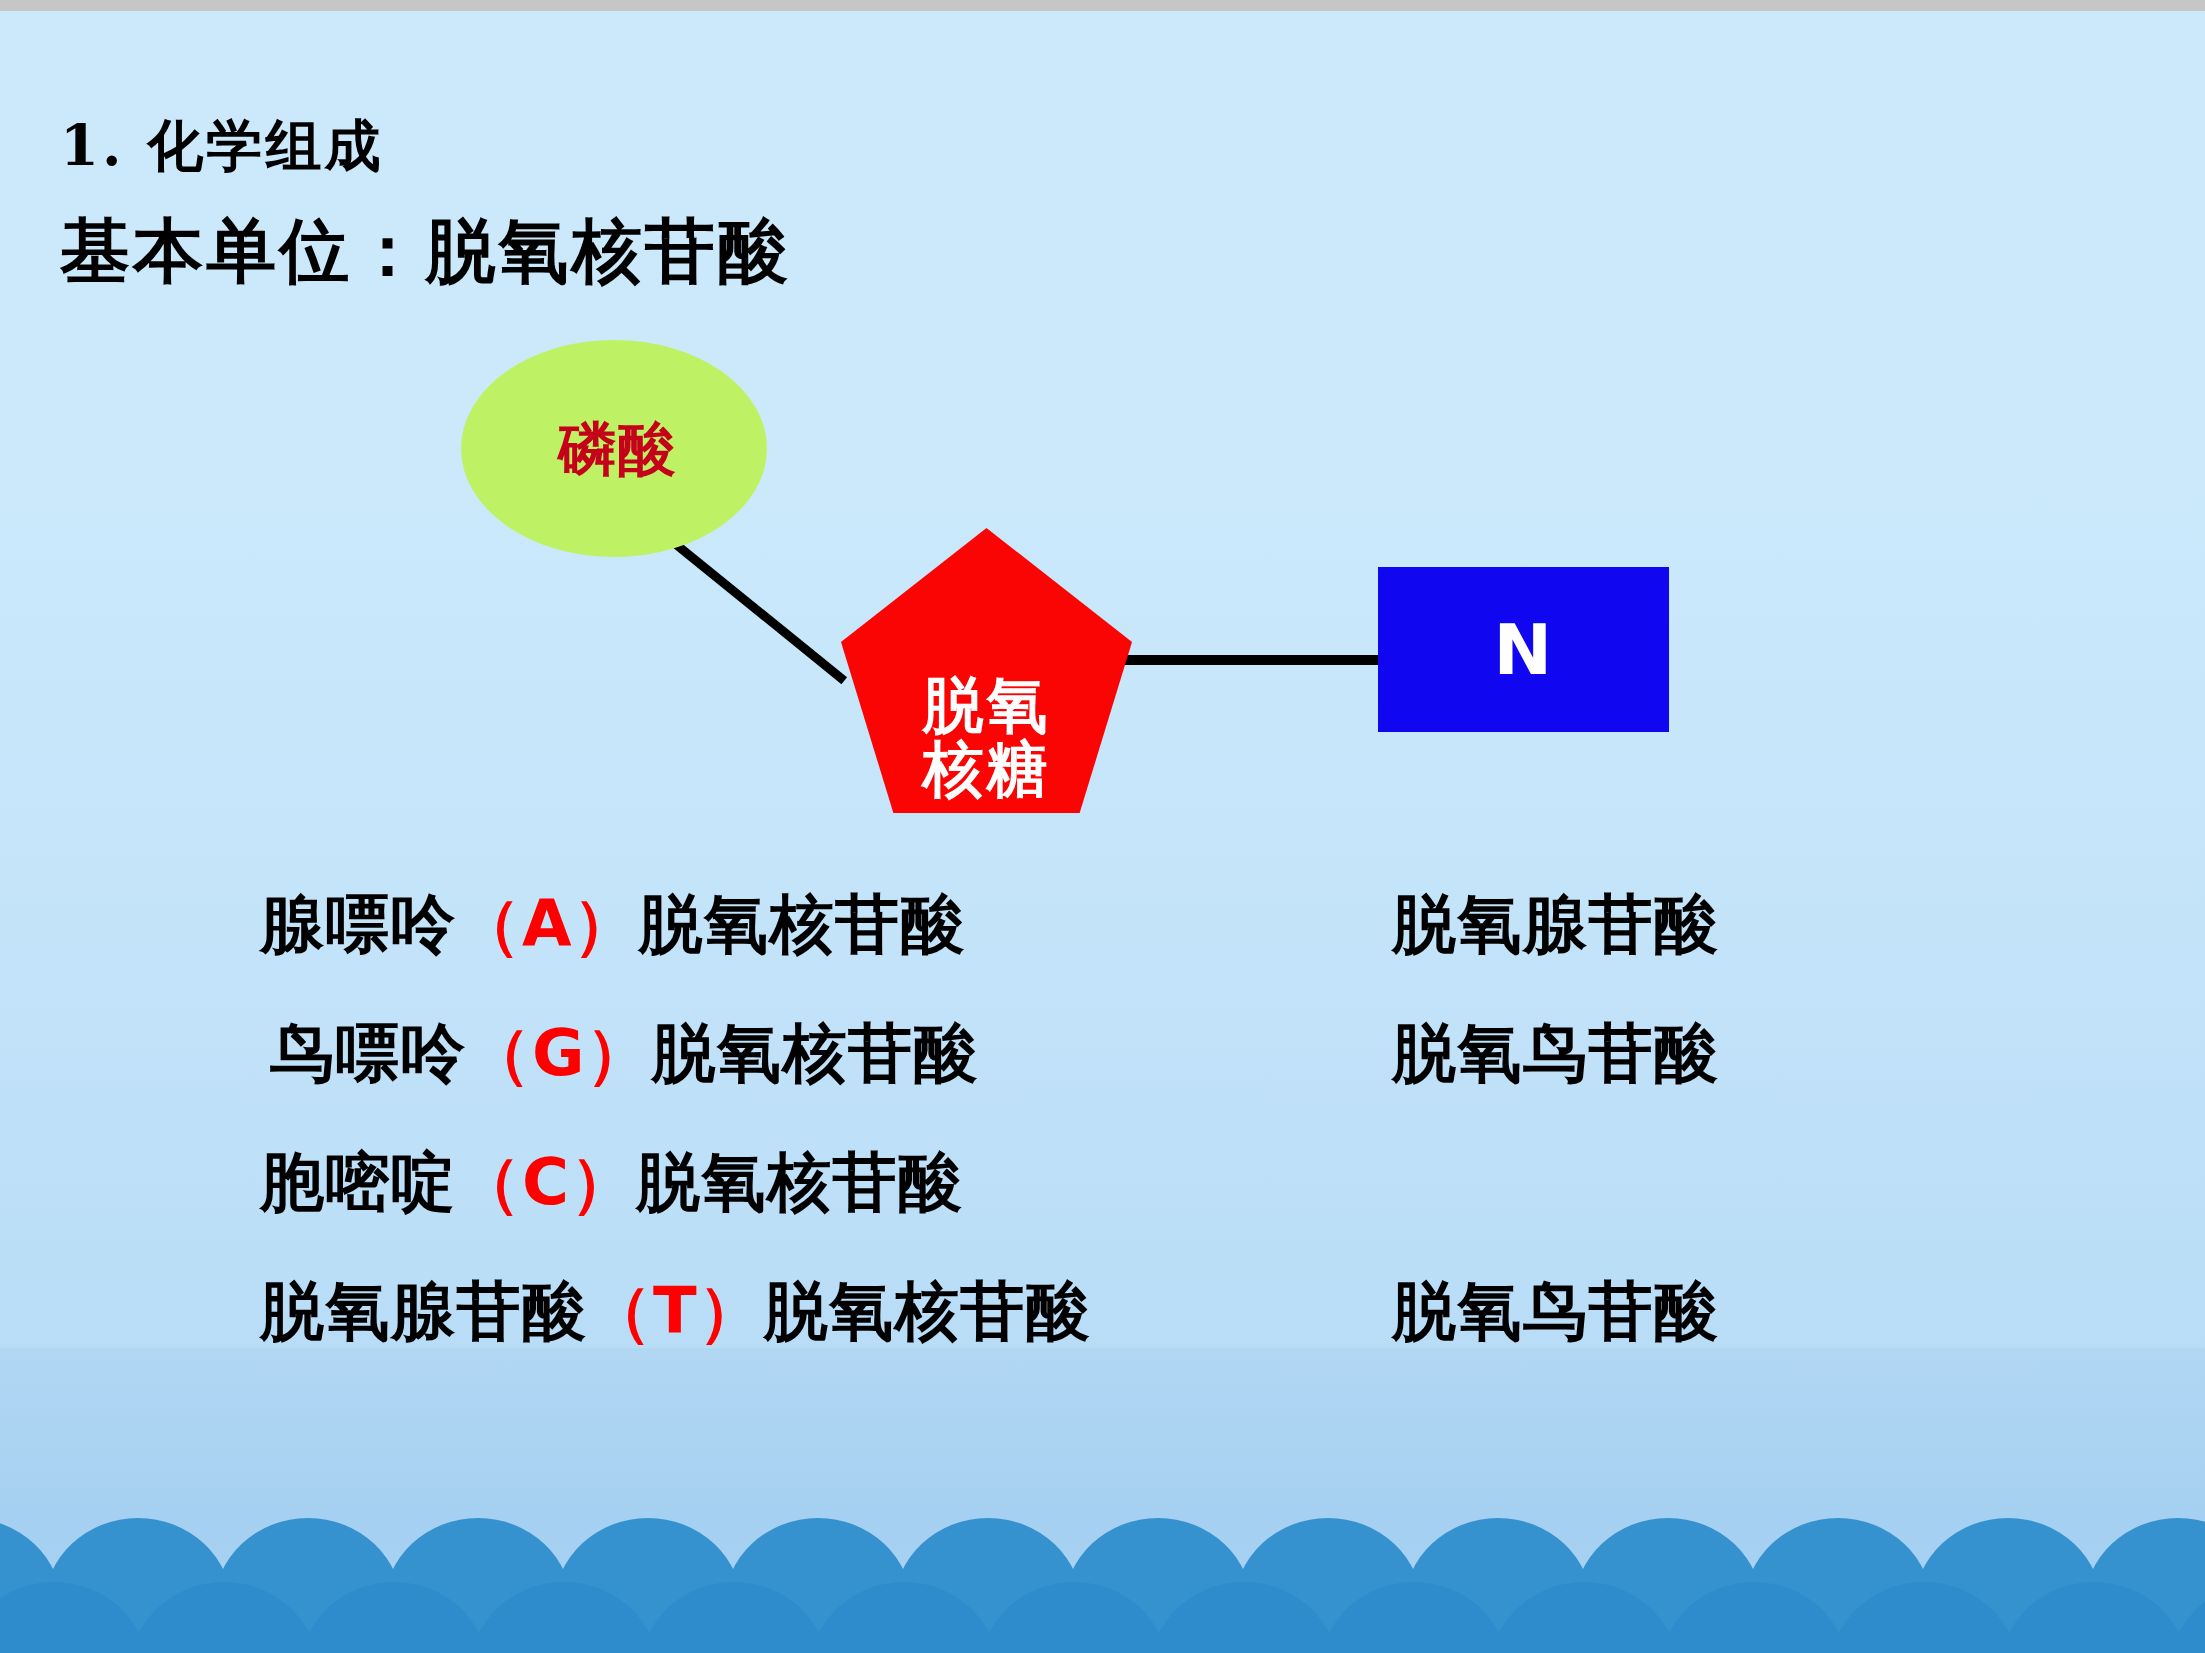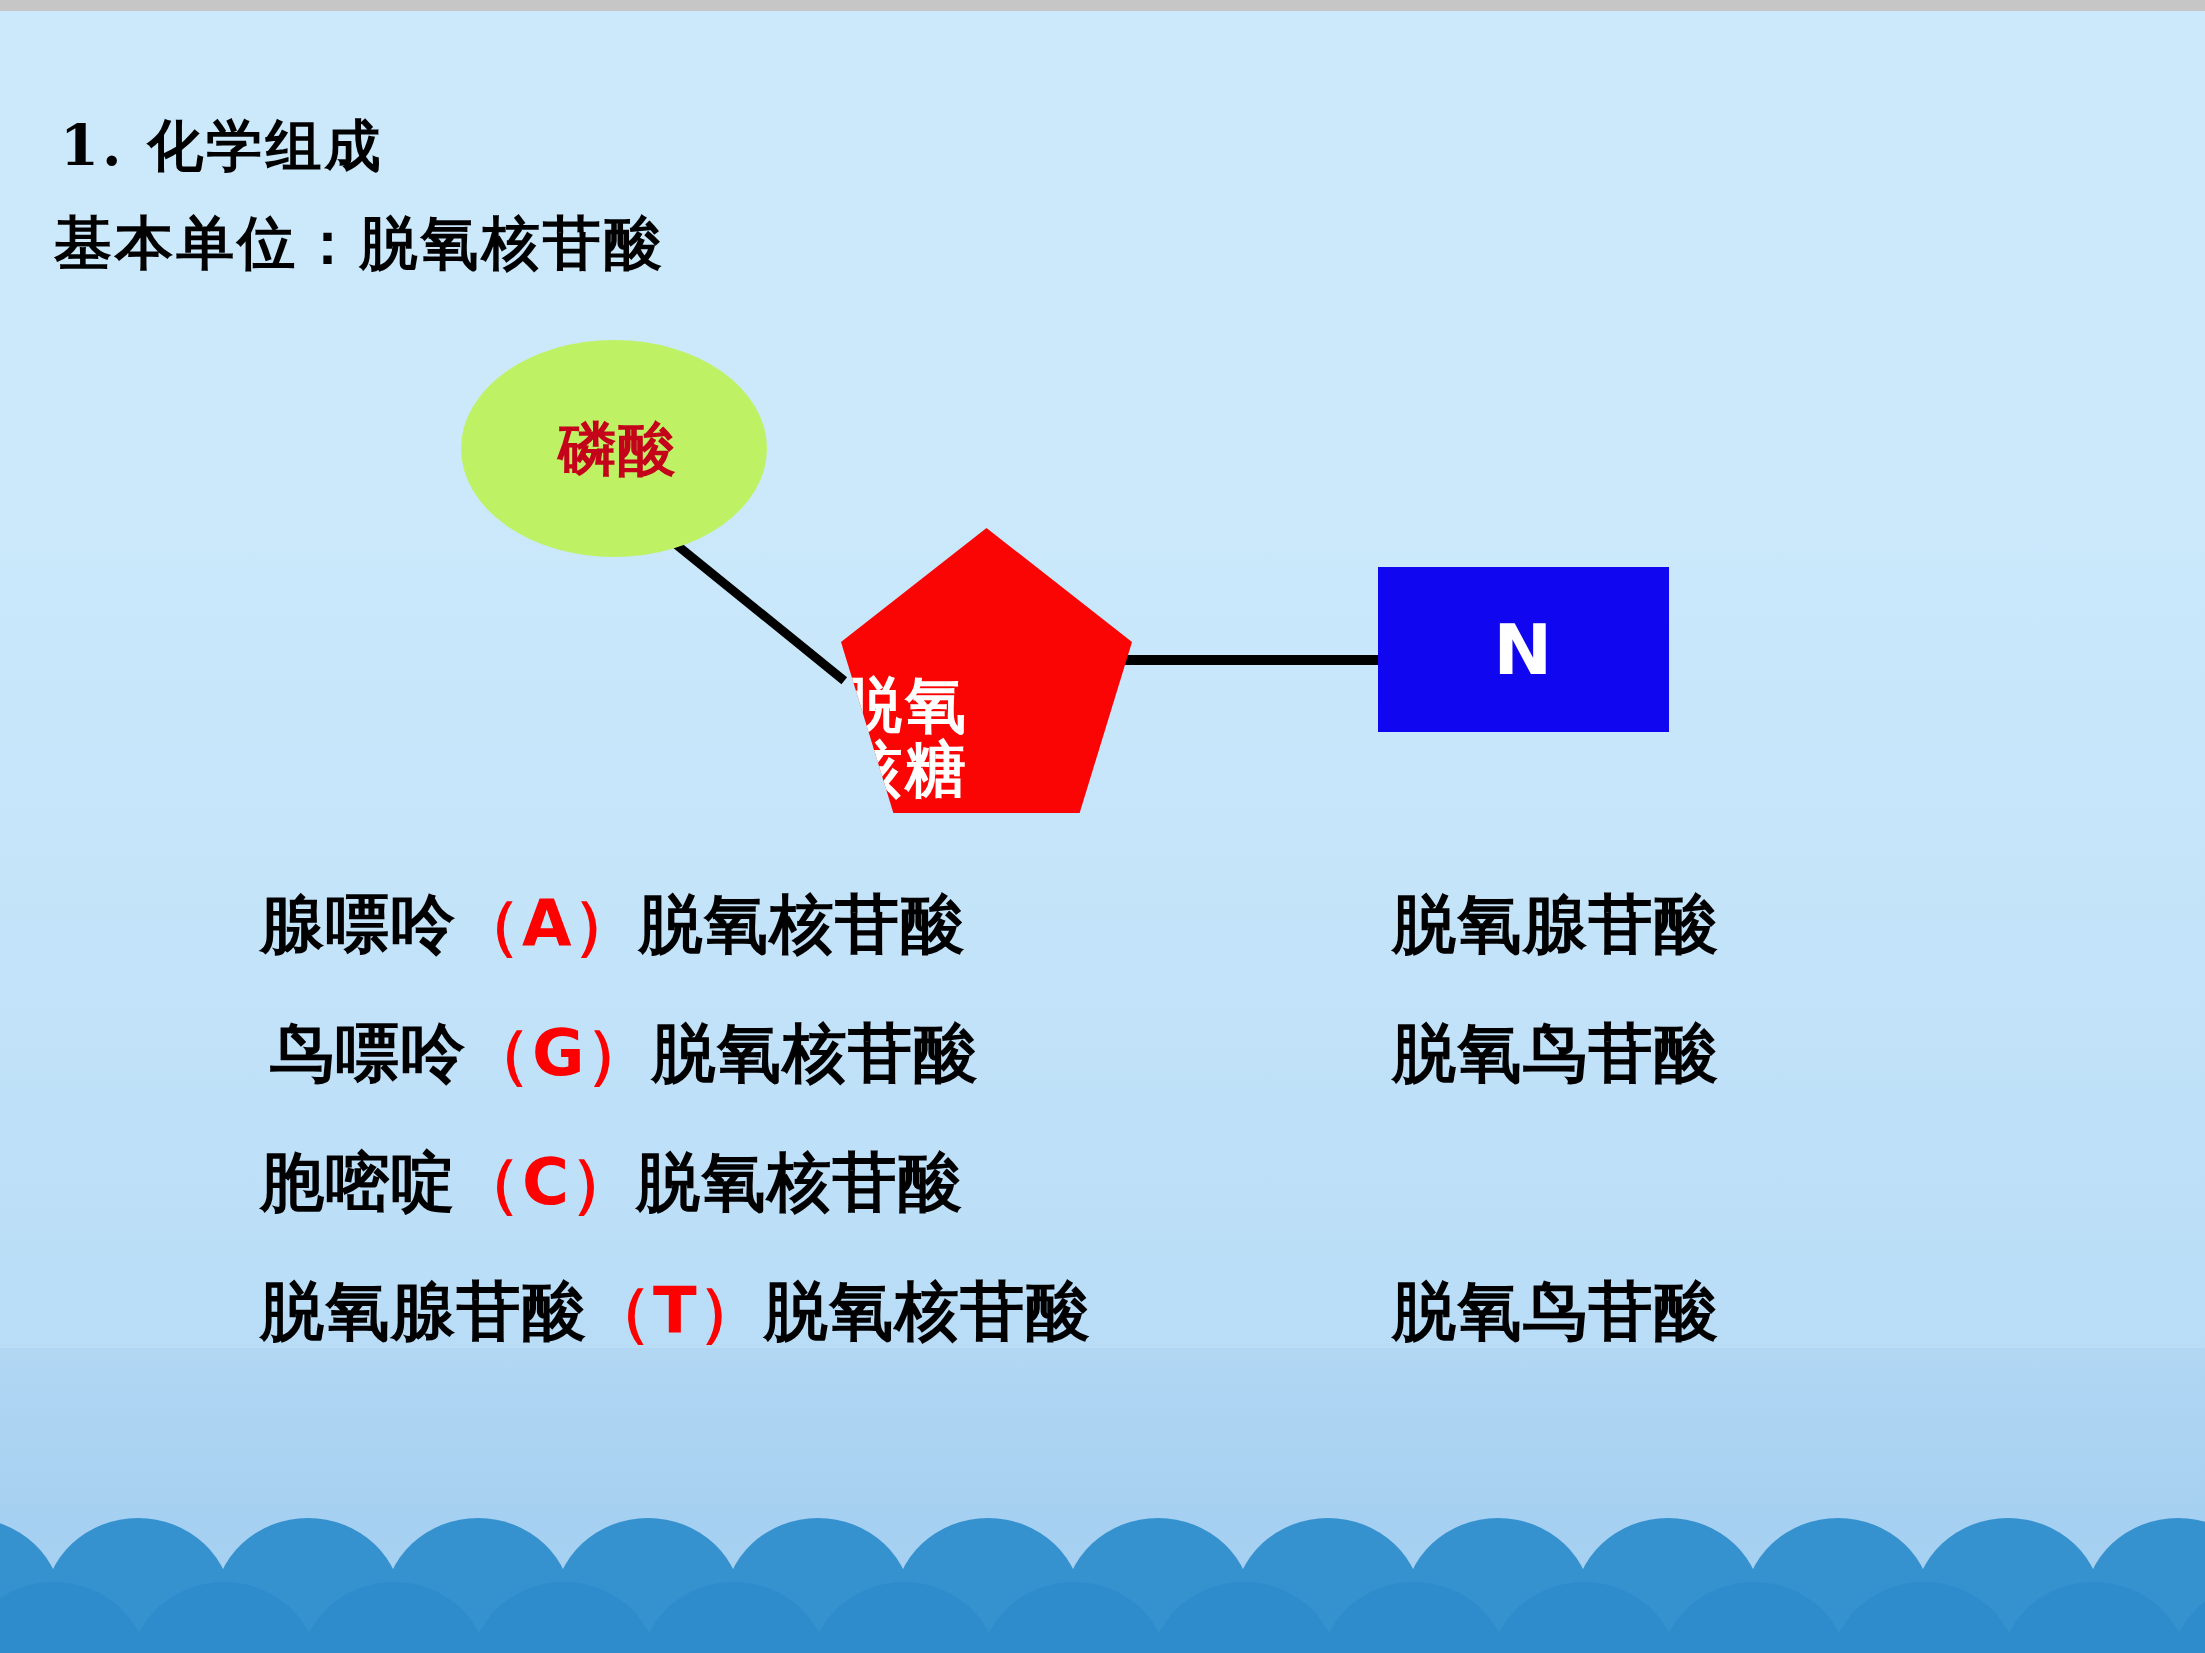--- a/index.html
+++ b/index.html
@@ -68,22 +68,22 @@
     color: #000000;
     font-family: "DejaVu Serif", "Liberation Serif", serif;
     font-weight: bold;
     letter-spacing: 3.1px;
   }
   #title-line-1 {
     left: 60px; top: 109px;
     font-size: 56px;
   }
   #title-line-2 {
-    left: 54px; top: 205px;
-    font-size: 58px;
+    left: 60px; top: 205px;
+    font-size: 70px;
   }
 
   
   #diagram {
     position: absolute;
     left: 0; top: 0;
     width: 2205px; height: 881px;
   }
 
   #connector-phosphate-sugar {
@@ -122,20 +122,21 @@
   }
 
   #deoxyribose-pentagon {
     position: absolute;
     left: 841px; top: 528px;
     width: 291px; height: 285px;
     background: #FB0404;
     clip-path: polygon(50% 0%, 100% 40%, 82% 100%, 18% 100%, 0% 40%);
     display: flex;
     flex-direction: column;
+    align-items: center;
     justify-content: flex-end;
     padding-bottom: 12.3px;
     box-sizing: border-box;
   }
   .pentagon-line {
     font-family: "DejaVu Serif", "Liberation Serif", serif;
     font-weight: bold;
     font-size: 61px;
     color: #FFFFFF;
     line-height: 1.05;

